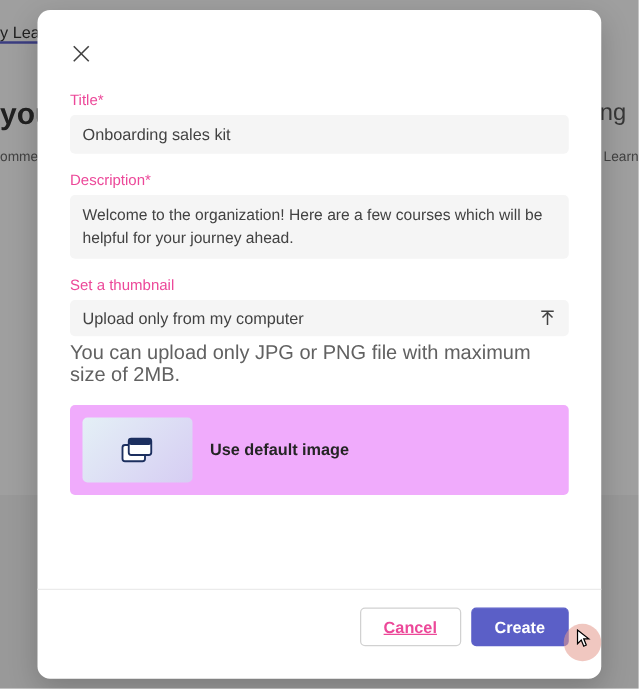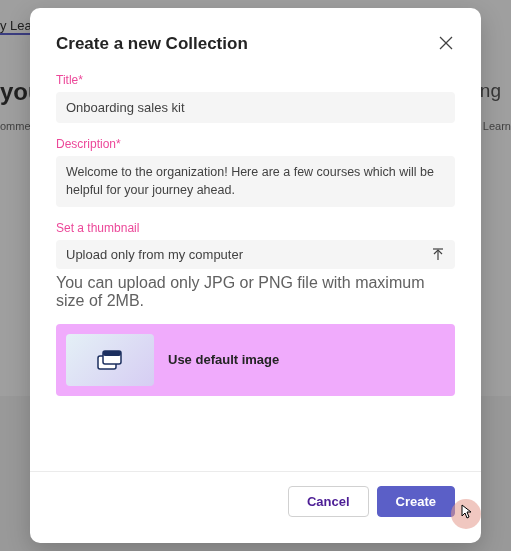--- a/index.html
+++ b/index.html
@@ -213,21 +213,22 @@
       padding: 7px 18px;
       border-radius: 4px;
       font-size: 13px;
       font-weight: 600;
       cursor: pointer;
       font-family: inherit;
     }
     .btn-secondary {
       background: #fff;
       border: 1px solid #d1d1d1;
-      color: #4c1d95;
+      color: #ec4899;
+      text-decoration: underline;
     }
     .btn-primary {
       background: #5b5fc7;
       border: 1px solid #5b5fc7;
       color: #fff;
       text-align: right;
     }
     .cursor-indicator {
       position: absolute;
       bottom: 22px;
@@ -261,21 +262,20 @@
     <span>ommer</span>
     <span>edIn Learn</span>
   </div>
   <div class="bg-bottom"></div>
 </div>
 
 <div class="overlay"></div>
 
 <div class="modal">
   <div class="modal-header">
-    <div class="modal-title">Create a new Collection</div>
     <button class="close-btn">
       <svg viewBox="0 0 14 14" stroke="currentColor" stroke-width="1.3" fill="none">
         <line x1="1" y1="1" x2="13" y2="13"></line>
         <line x1="13" y1="1" x2="1" y2="13"></line>
       </svg>
     </button>
   </div>
 
   <label class="field-label">Title*</label>
   <input class="text-input" type="text" value="Onboarding sales kit" style="">

